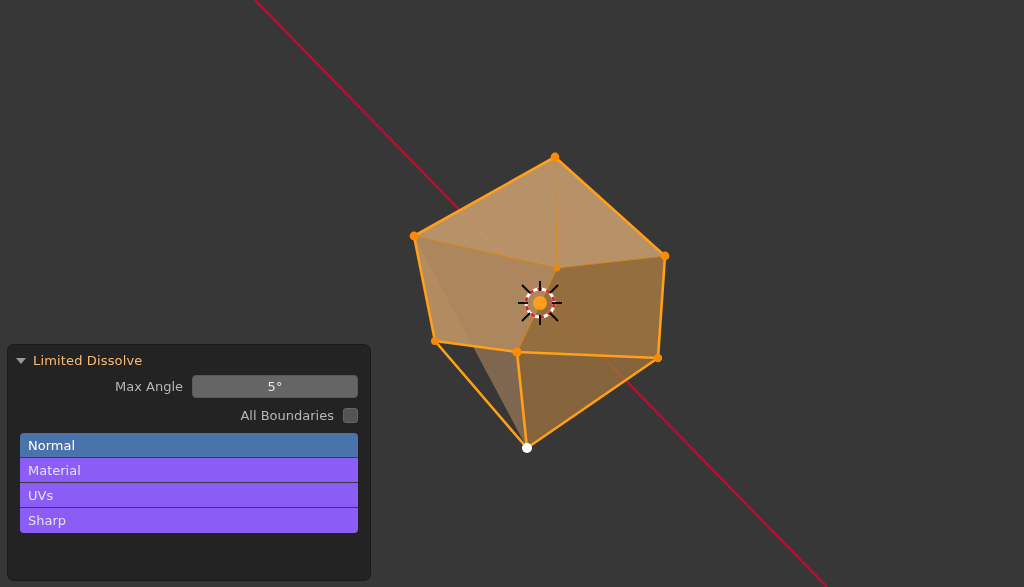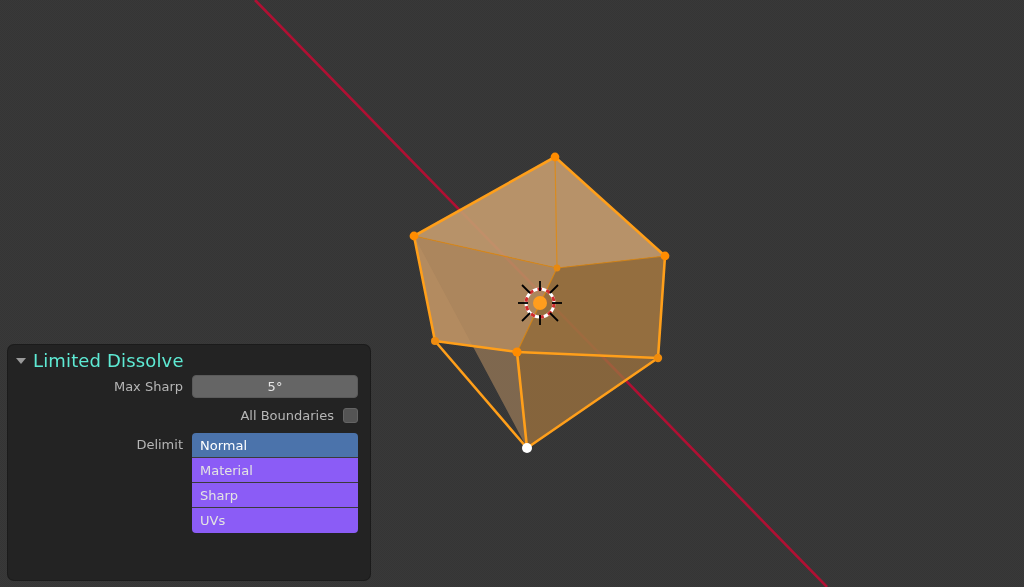--- a/index.html
+++ b/index.html
@@ -51,22 +51,22 @@
     cursor: pointer;
   }
   #panel-header .tri {
     width: 0; height: 0;
     border-left: 5px solid transparent;
     border-right: 5px solid transparent;
     border-top: 6px solid #9a9a9a;
     margin-top: 1px;
   }
   #panel-title {
-    color: #5eead4;
-    font-size: 18px;
+    color: #fdba74;
+    font-size: 13px;
     letter-spacing: 0.15px;
   }
 
   .prop-row {
     display: flex;
     align-items: center;
     height: 23px;
     margin: 0 12px 4px 12px;
   }
   .prop-label {
@@ -238,31 +238,30 @@
 </div>
 
 <div id="redo-panel">
 
   <div id="panel-header">
     <span class="tri"></span>
     <span id="panel-title">Limited Dissolve</span>
   </div>
 
   <div class="prop-row">
-    <div class="prop-label">Max Sharp</div>
+    <div class="prop-label">Max Angle</div>
     <div class="value-field">5°</div>
   </div>
 
   <div id="all-boundaries-row">
     <span id="all-boundaries-label">All Boundaries</span>
     <span class="checkbox"></span>
   </div>
 
   <div id="delimit-row">
-    <div id="delimit-label">Delimit</div>
     <div id="delimit-list">
       <div class="enum-item selected">Normal</div>
       <div class="enum-item">Material</div>
+      <div class="enum-item">UVs</div>
       <div class="enum-item">Sharp</div>
-      <div class="enum-item">UVs</div>
     </div>
   </div>
 </div>
 
 </body></html>

